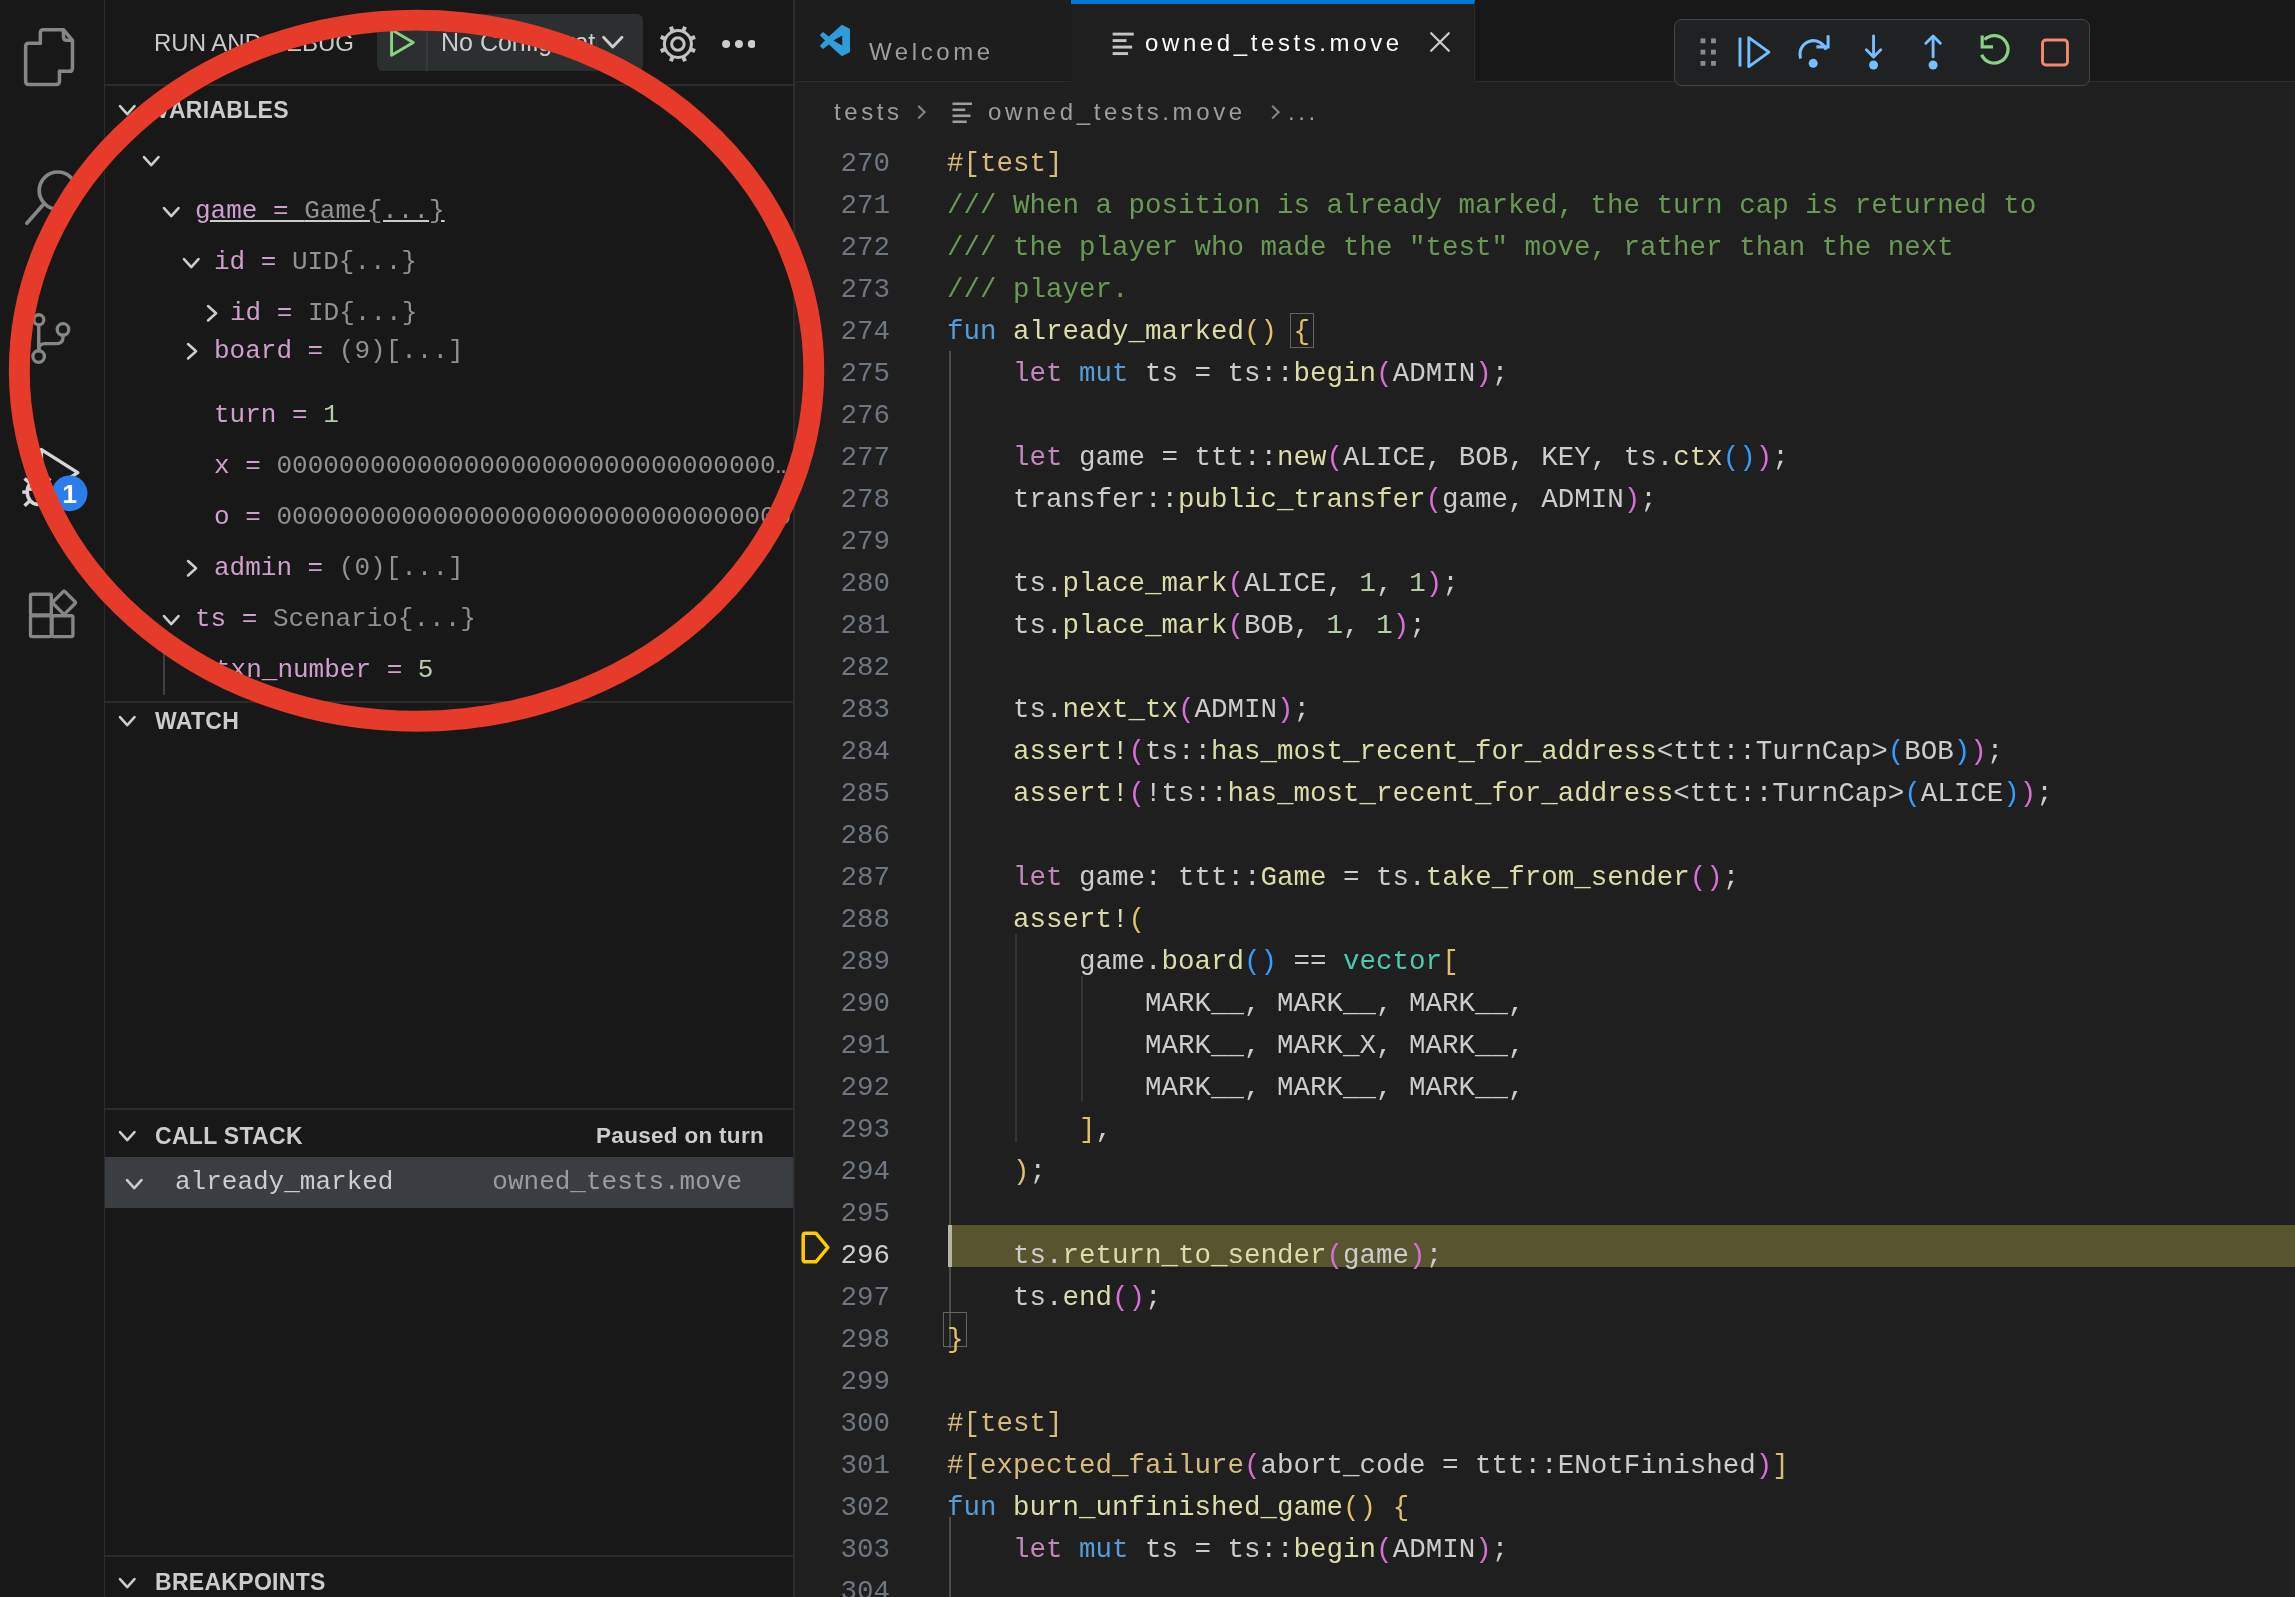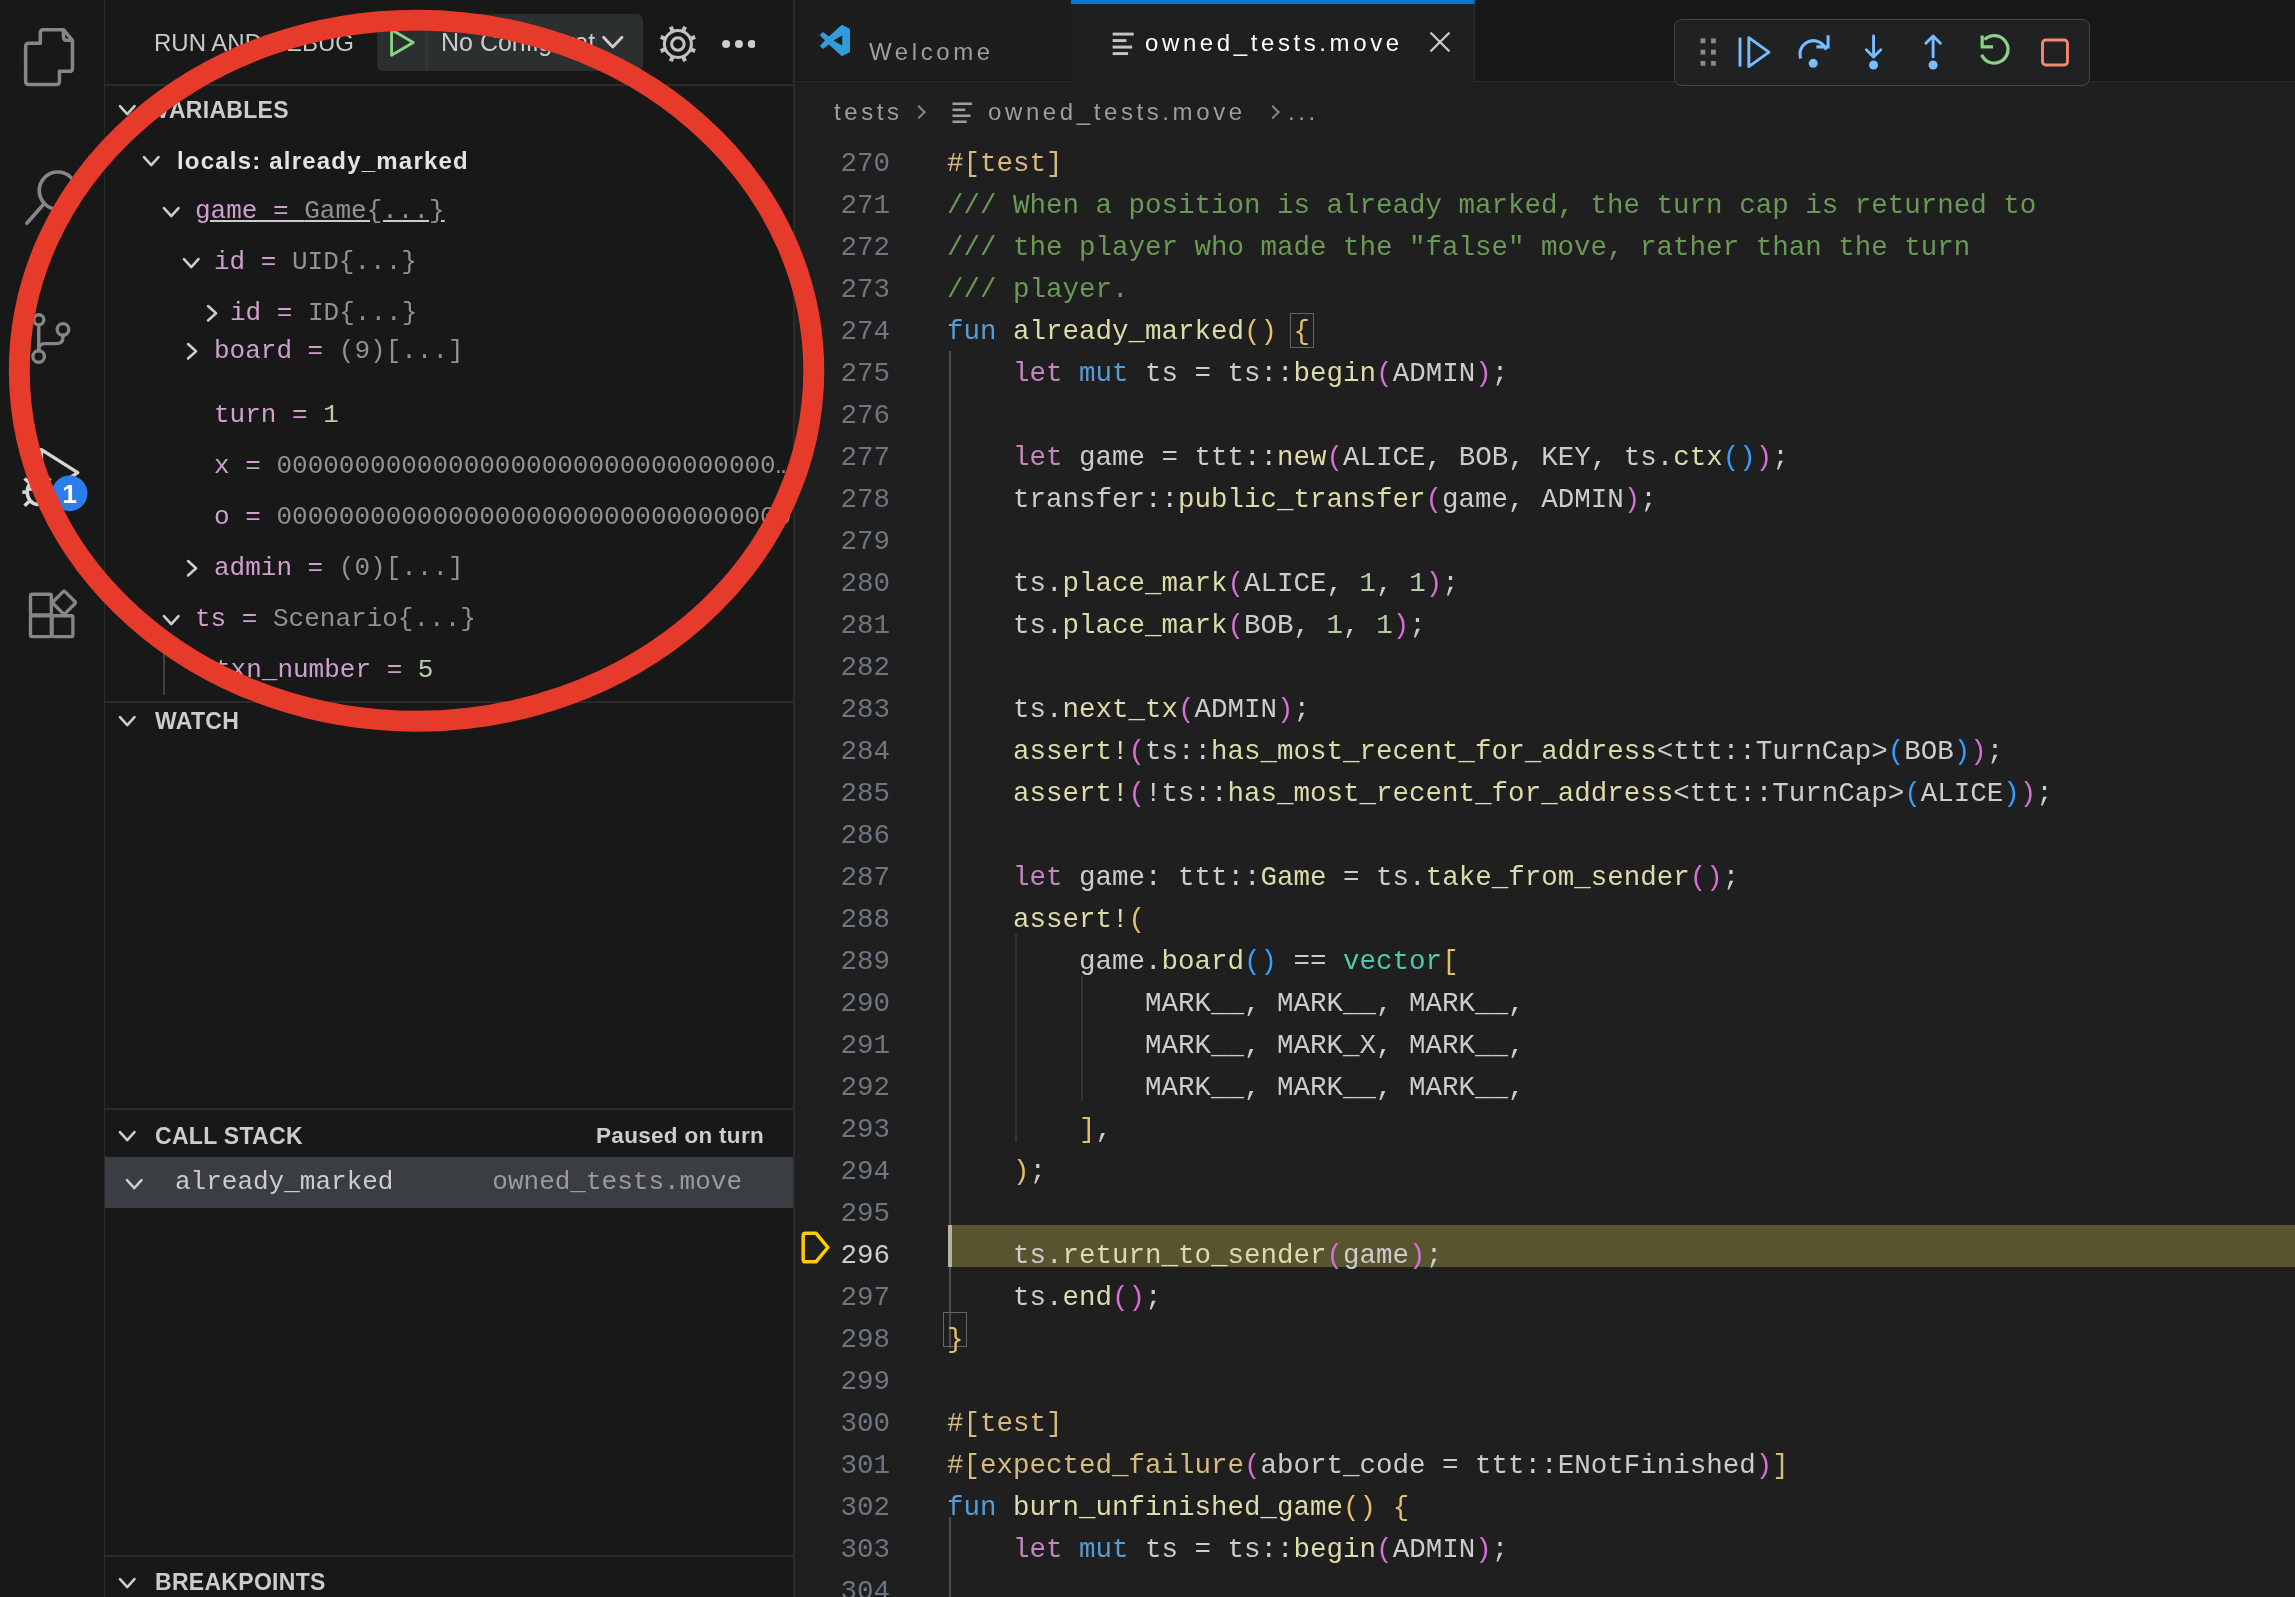--- a/index.html
+++ b/index.html
@@ -181,21 +181,21 @@
     <div class="guide" style="left:949px;top:1517px;height:81px;background:#4b4b4b;"></div>
     <div class="brbox" style="left:1290px;top:313px;width:24px;height:35px;"></div>
     <div class="brbox" style="left:943px;top:1312px;width:24px;height:35px;"></div>
     <svg class="abs" style="left:800px;top:1230px" width="35" height="35" viewBox="0 0 44 44" fill="none">
       <path d="M7,4 H20 L35,22 L20,40 H7 Q4,40 4,37 V7 Q4,4 7,4 Z" stroke="#ffcc00" stroke-width="4.4" stroke-linejoin="round"></path>
     </svg>
   </div>
   <div class="abs" id="code">
     <div><span class="at">#[test]</span></div>
     <div><span class="c">/// When a position is already marked, the turn cap is returned to</span></div>
-    <div><span class="c">/// the player who made the "false" move, rather than the turn</span></div>
+    <div><span class="c">/// the player who made the "test" move, rather than the next</span></div>
     <div><span class="c">/// player.</span></div>
     <div><span class="b">fun</span> <span class="k">already_marked</span><span class="g1">()</span> <span class="g1">{</span></div>
     <div>    <span class="p">let</span> <span class="b">mut</span> ts = ts::<span class="k">begin</span><span class="g2">(</span>ADMIN<span class="g2">)</span>;</div>
     <div> </div>
     <div>    <span class="p">let</span> game = ttt::<span class="k">new</span><span class="g2">(</span>ALICE, BOB, KEY, ts.<span class="k">ctx</span><span class="g3">()</span><span class="g2">)</span>;</div>
     <div>    transfer::<span class="k">public_transfer</span><span class="g2">(</span>game, ADMIN<span class="g2">)</span>;</div>
     <div> </div>
     <div>    ts.<span class="k">place_mark</span><span class="g2">(</span>ALICE, <span class="n">1</span>, <span class="n">1</span><span class="g2">)</span>;</div>
     <div>    ts.<span class="k">place_mark</span><span class="g2">(</span>BOB, <span class="n">1</span>, <span class="n">1</span><span class="g2">)</span>;</div>
     <div> </div>
@@ -328,21 +328,20 @@
     <svg class="svgabs" style="left:11.3px;top:98px" width="22.5" height="22.5" viewBox="0 0 28 28" fill="none">
       <path d="M5,10 L14,20 L23,10" stroke="#cccccc" stroke-width="3.2" stroke-linecap="round" stroke-linejoin="round"></path>
     </svg>
     <div class="sechdr" style="left:50px;top:97px;">VARIABLES</div>
 
     <div class="abs" id="tree" style="left:0;top:135px;width:689px;height:561px;">
       <div class="treerow" style="top:0;">
         <svg class="svgabs cdown" style="left:35px;top:14.2px" viewBox="0 0 28 28" width="22.5" height="22.5">
             <path></path>
           </svg>
-        <span class="abs" style="left:72px;font-weight:bold;font-size:24px;color:#e3e3e3;letter-spacing:1.2px;">locals: already_marked</span>
       </div>
       <div class="treerow tmono" style="top:51px;">
         <svg class="svgabs cdown" style="left:55px;top:14.2px" viewBox="0 0 28 28" width="22.5" height="22.5">
             <path></path>
           </svg>
         <span class="abs" style="left:90px;text-decoration:underline;"><span class="pk">game = </span><span class="gv">Game{...}</span></span>
       </div>
       <div class="treerow tmono" style="top:102px;">
         <svg class="svgabs cdown" style="left:75px;top:14.2px" viewBox="0 0 28 28" width="22.5" height="22.5">
             <path></path>

